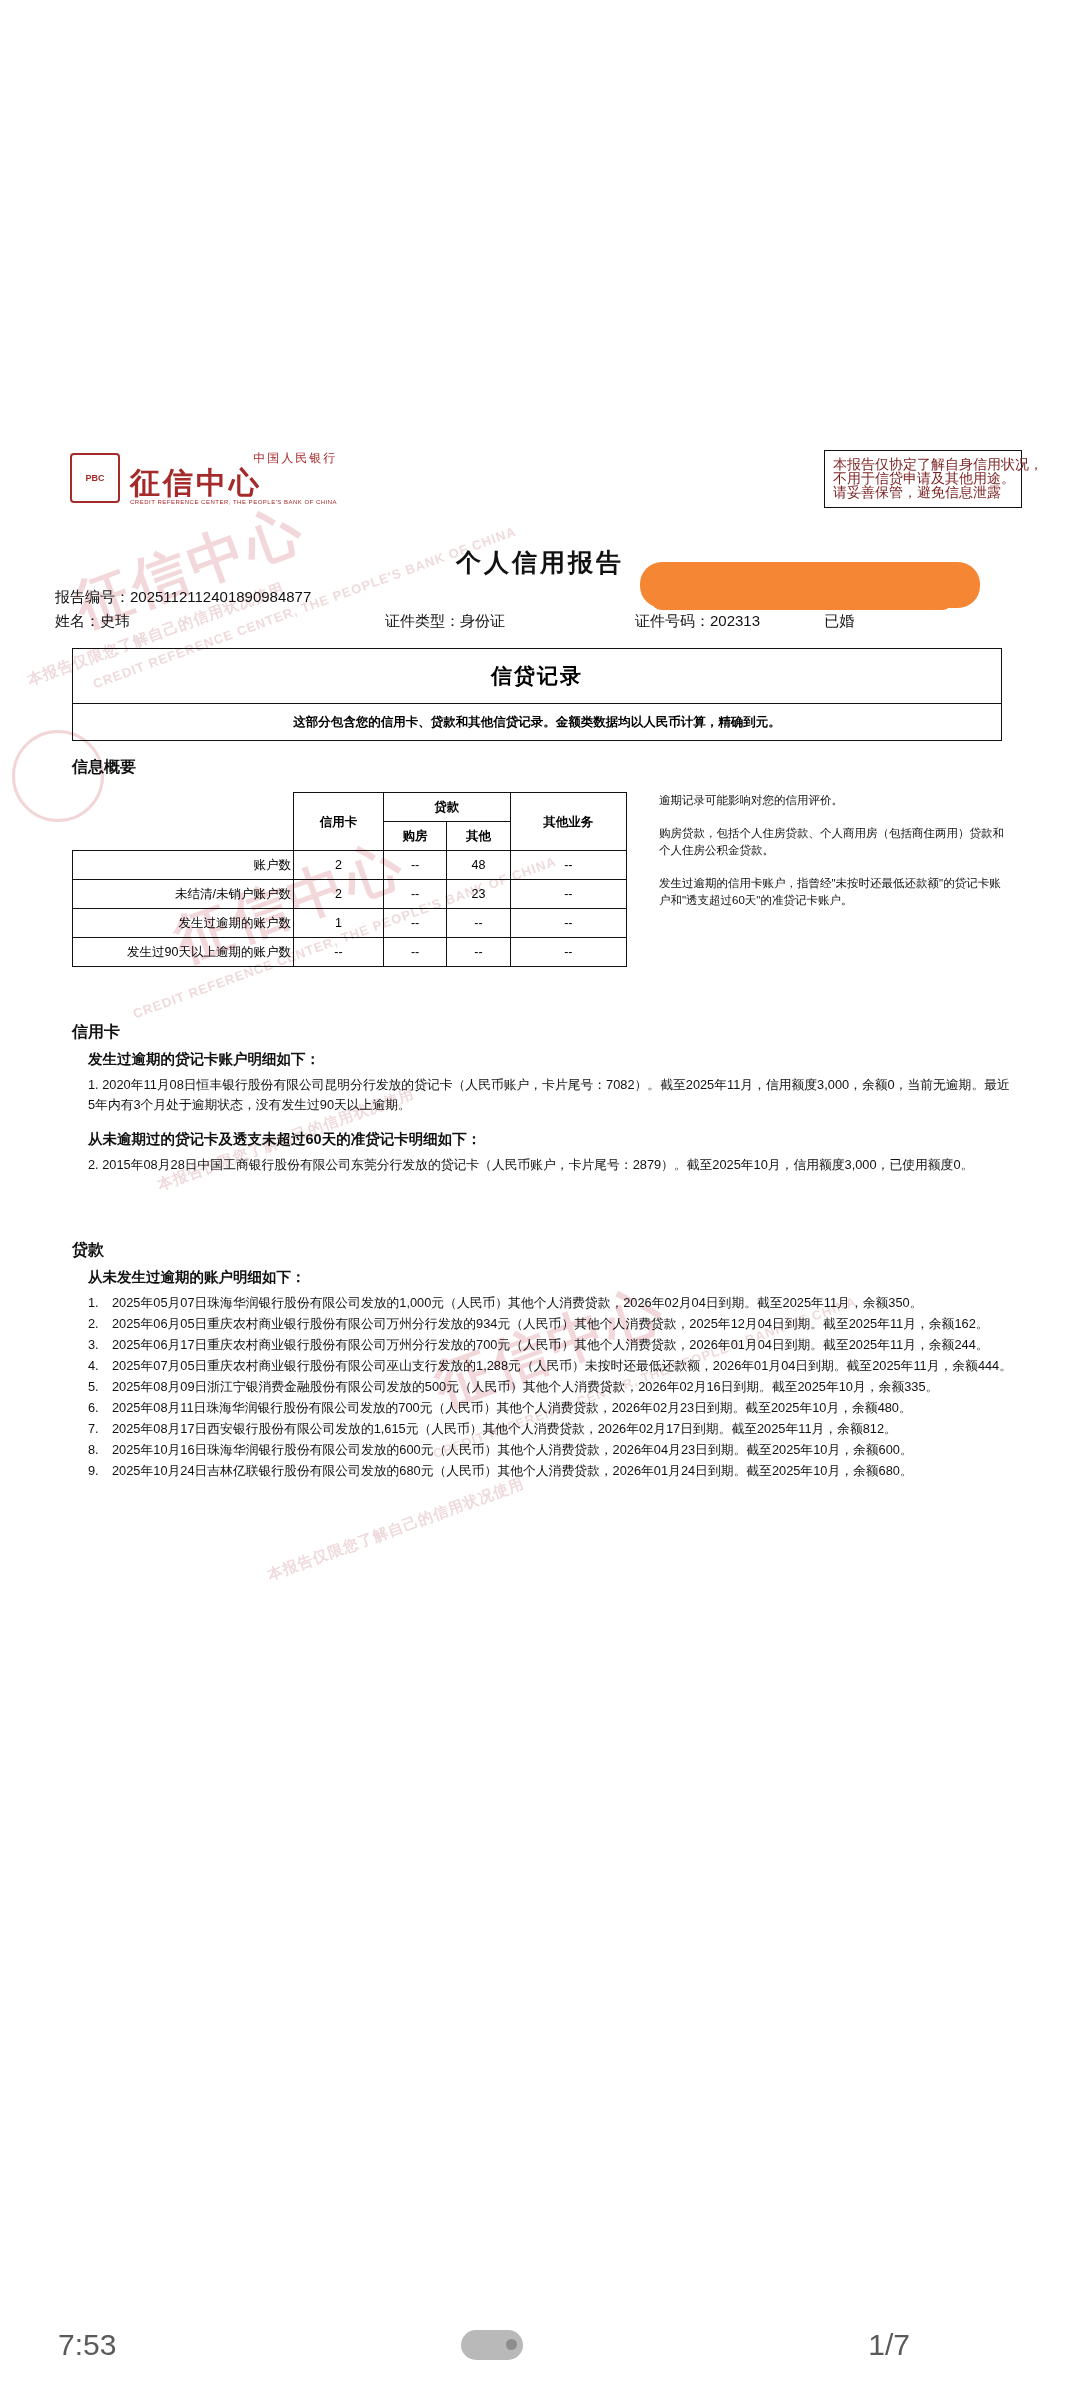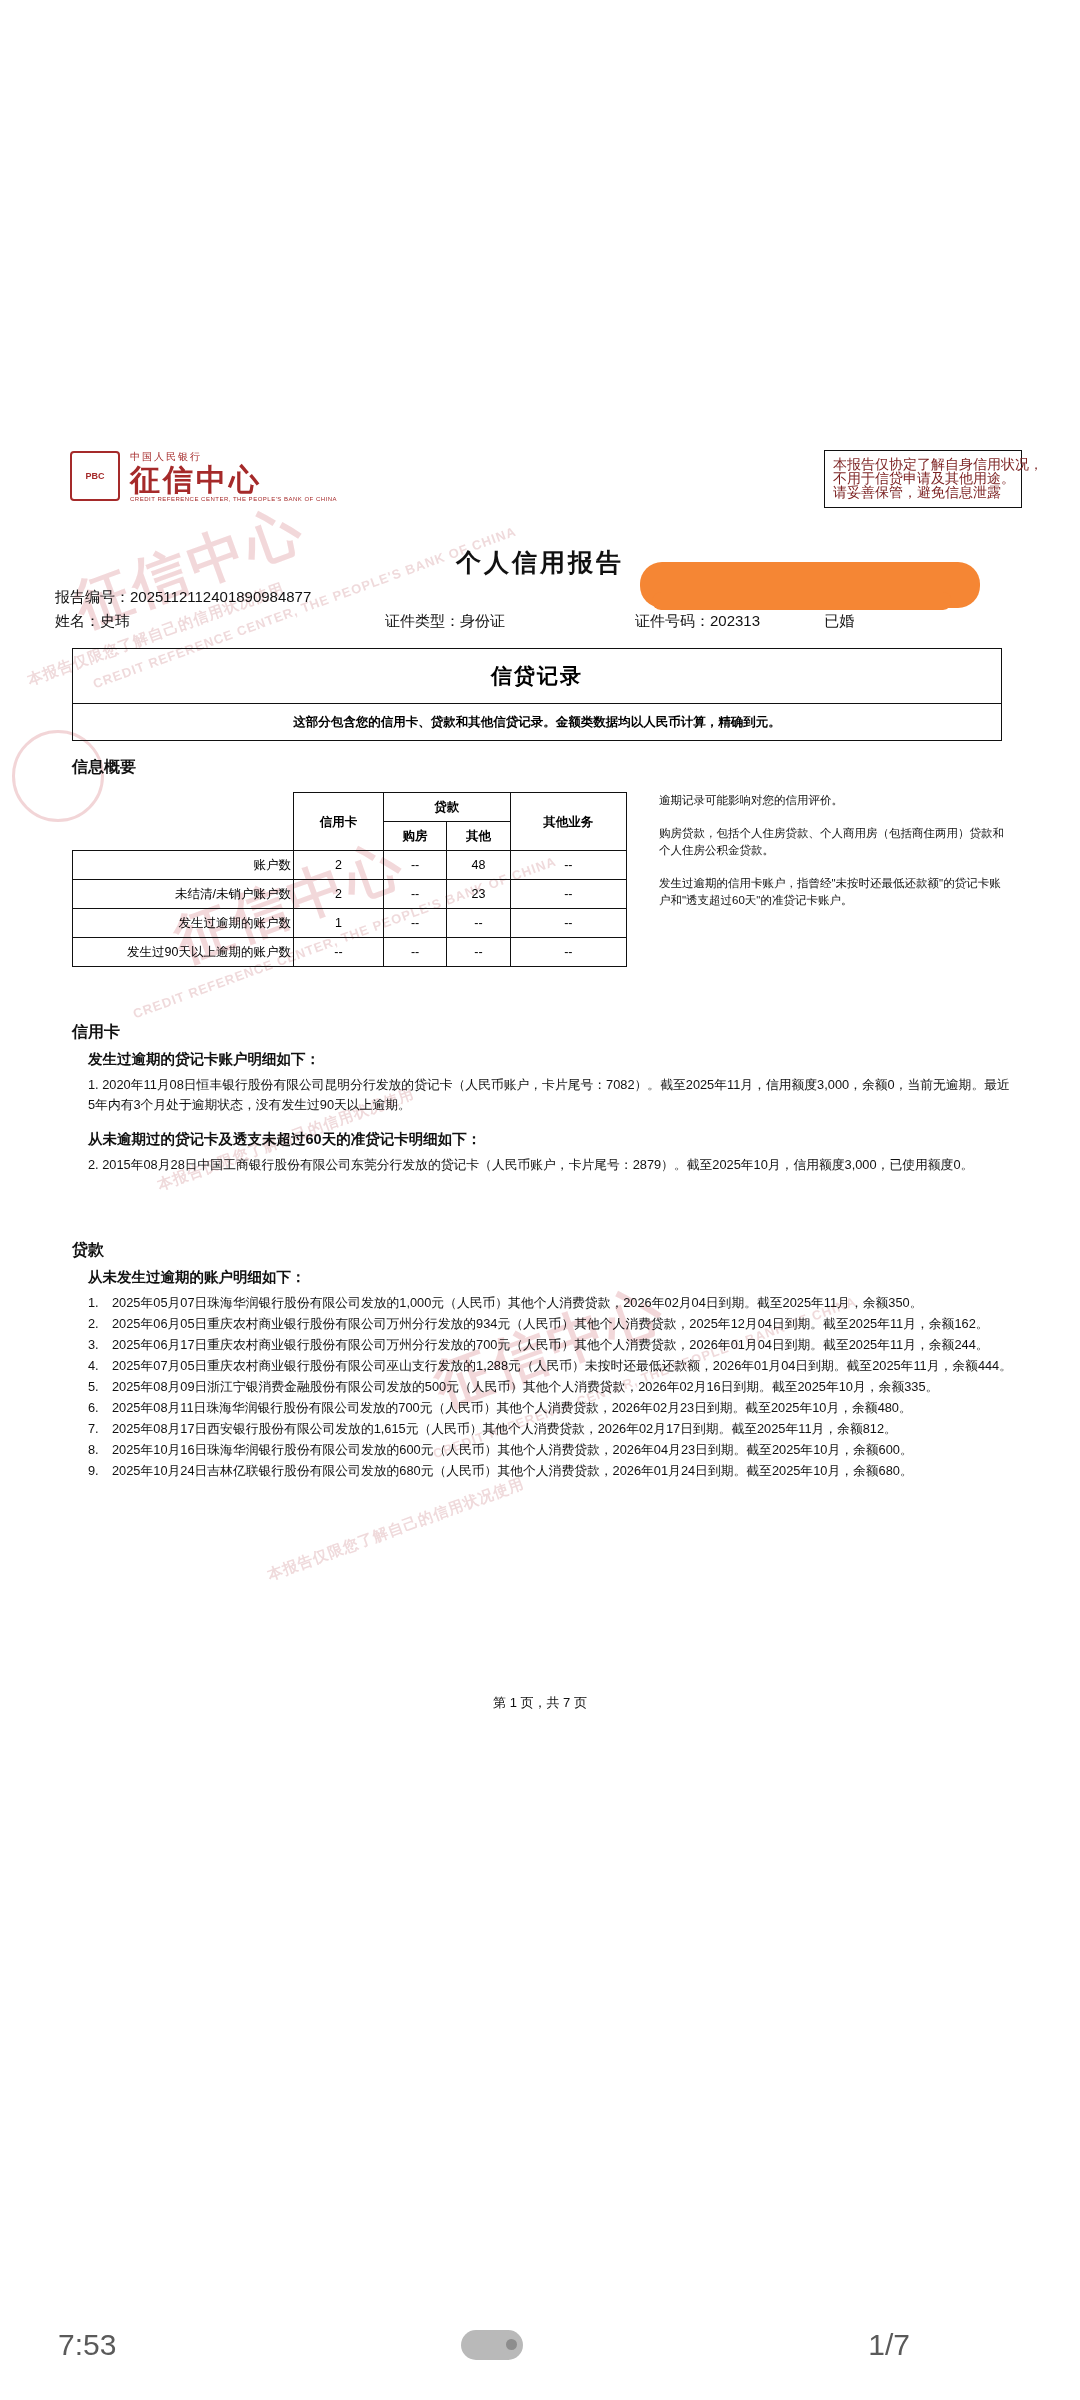--- a/index.html
+++ b/index.html
@@ -78,23 +78,23 @@
     display: flex;
     align-items: center;
     justify-content: center;
     text-align: center;
     font-weight: bold;
   }
   .logo-text {
     color: #a52a2a;
   }
   .logo-sub1 {
-    font-size: 10px;
+    font-size: 12px;
     letter-spacing: 2px;
-    text-align: left;
+    text-align: right;
   }
   .logo-main {
     font-size: 30px;
     font-weight: bold;
     letter-spacing: 3px;
     line-height: 32px;
   }
   .logo-sub2 {
     font-size: 6px;
     letter-spacing: 0.5px;
@@ -458,21 +458,20 @@
       <div class="li">
         <div class="num">8.</div>
         <div class="txt">2025年10月16日珠海华润银行股份有限公司发放的600元（人民币）其他个人消费贷款，2026年04月23日到期。截至2025年10月，余额600。</div>
       </div>
       <div class="li">
         <div class="num">9.</div>
         <div class="txt">2025年10月24日吉林亿联银行股份有限公司发放的680元（人民币）其他个人消费贷款，2026年01月24日到期。截至2025年10月，余额680。</div>
       </div>
     </div>
 
-    <div class="footer-page">第 1 页，共 7 页</div>
   </div>
 
   <div class="sysbar">
     <div class="sys-time">7:53</div>
     <div class="sys-pill"></div>
     <div class="sys-pages">1/7</div>
   </div>
 
 </div>
 

